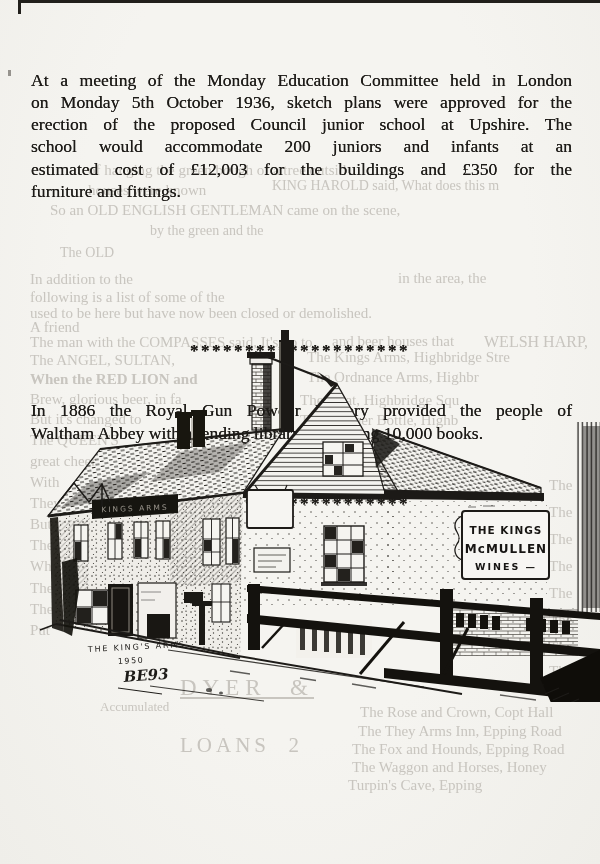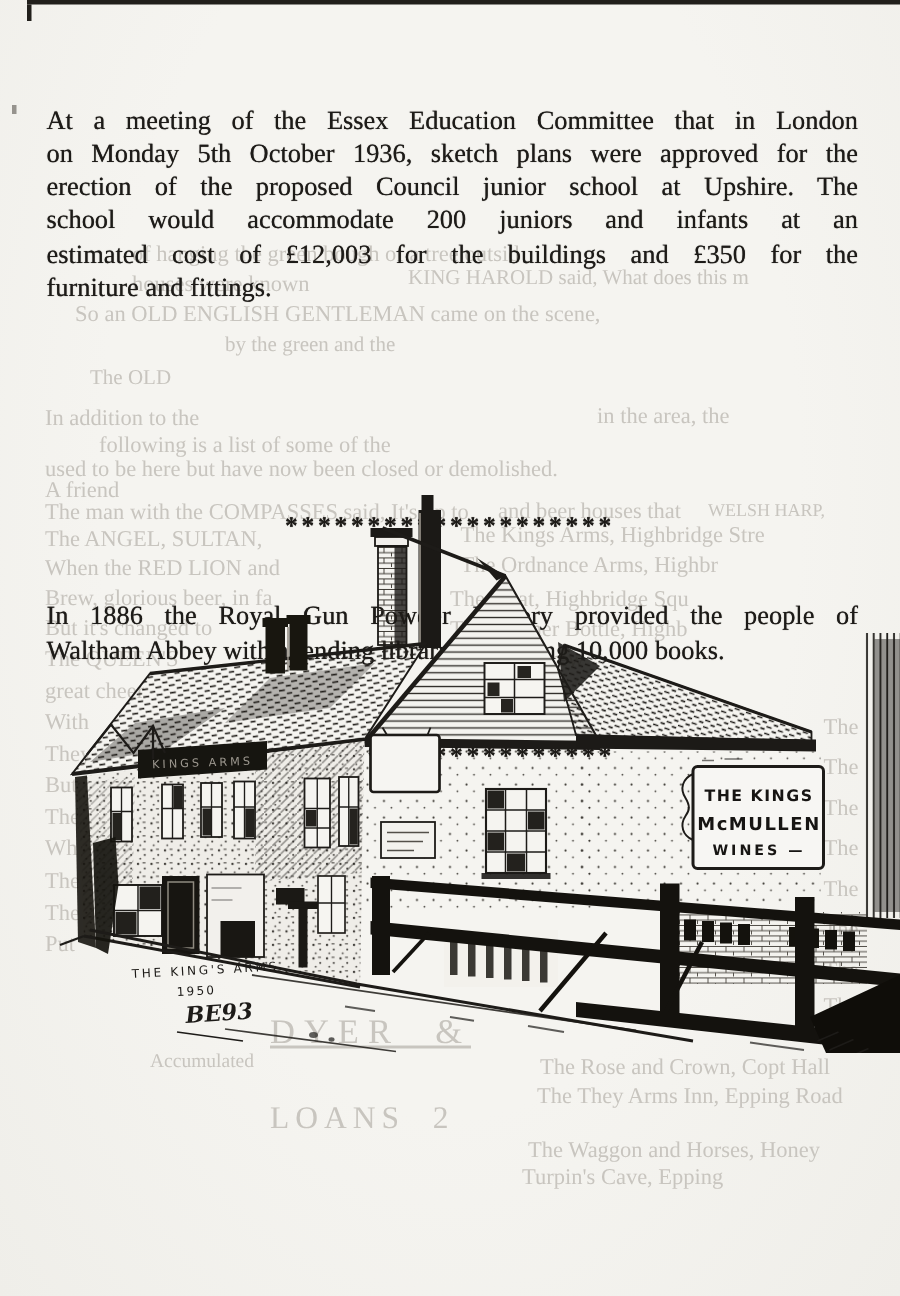--- a/index.html
+++ b/index.html
@@ -29,29 +29,29 @@
 
 <div id="bleed-layer" style="color: rgb(200, 197, 191);">
     <span class="bleed" style="left: 88px; top: 163px;">of hanging the green bough of a tree outsid</span>
     <span class="bleed" style="left: 88px; top: 183px;">houses were known</span>
     <span class="bleed" style="left: 50px; top: 203px;">So an OLD ENGLISH GENTLEMAN came on the scene,</span>
     <span class="bleed" style="left: 272px; top: 179px; font-size: 14px;">KING HAROLD said, What does this m</span>
     <span class="bleed" style="left: 150px; top: 224px; font-size: 14px;">by the green and the</span>
     <span class="bleed" style="left: 60px; top: 246px; font-size: 14px;">The OLD</span>
     <span class="bleed" style="left: 30px; top: 272px;">In addition to the</span>
     <span class="bleed" style="left: 398px; top: 271px;">in the area, the</span>
-    <span class="bleed" style="left: 30px; top: 290px; margin-left: 36px;">following is a list of some of the</span>
+    <span class="bleed" style="left: 30px; top: 290px;">following is a list of some of the</span>
     <span class="bleed" style="left: 332px; top: 289px; margin-top: 45px;">and beer houses that</span>
     <span class="bleed" style="left: 30px; top: 306px;">used to be here but have now been closed or demolished.</span>
     <span class="bleed" style="left: 30px; top: 320px;">A friend</span>
     <span class="bleed" style="left: 30px; top: 335px;">The man with the COMPASSES said, It's up to</span>
-    <span class="bleed" style="left: 472px; top: 334px; font-size: 12px;">WELSH HARP,</span>
+    <span class="bleed" style="left: 484px; top: 334px; font-size: 16px;">WELSH HARP,</span>
     <span class="bleed" style="left: 30px; top: 353px;">The ANGEL, SULTAN,</span>
     <span class="bleed" style="left: 307px; top: 350px;">The Kings Arms, Highbridge Stre</span>
-    <span class="bleed" style="left: 30px; top: 372px;">When the RED LION and</span>
+    <span class="bleed" style="left: 30px; top: 372px; font-weight: bold;">When the RED LION and</span>
     <span class="bleed" style="left: 307px; top: 370px;">The Ordnance Arms, Highbr</span>
     <span class="bleed" style="left: 30px; top: 392px;">Brew, glorious beer, in fa</span>
     <span class="bleed" style="left: 300px; top: 393px;">The Goat, Highbridge Squ</span>
     <span class="bleed" style="left: 30px; top: 412px;">But it's changed to</span>
     <span class="bleed" style="left: 300px; top: 413px;">The Leather Bottle, Highb</span>
     <span class="bleed" style="left: 30px; top: 433px;">The QUEEN'S</span>
     <span class="bleed" style="left: 300px; top: 433px;">The Two Brew</span>
     <span class="bleed" style="left: 30px; top: 454px;">great cheer</span>
     <span class="bleed" style="left: 30px; top: 475px;">With</span>
     <span class="bleed" style="left: 30px; top: 496px;">They</span>
@@ -67,30 +67,31 @@
     <span class="bleed" style="left: 549px; top: 559px;">The</span>
     <span class="bleed" style="left: 549px; top: 586px;">The</span>
     <span class="bleed" style="left: 549px; top: 613px;">The</span>
     <span class="bleed" style="left: 549px; top: 640px;">The</span>
     <span class="bleed" style="left: 549px; top: 664px;">The</span>
     <span class="bleed" style="left: 180px; top: 676px; font-size: 23px; letter-spacing: 6px; text-decoration: underline;">DYER  &amp;</span>
     <span class="bleed" style="left: 100px; top: 700px; font-size: 13px;">Accumulated</span>
     <span class="bleed" style="left: 180px; top: 735px; font-size: 21px; letter-spacing: 4px; text-align: center;">LOANS  2</span>
     <span class="bleed" style="left: 360px; top: 705px;">The Rose and Crown, Copt Hall</span>
     <span class="bleed" style="left: 358px; top: 724px;">The They Arms Inn, Epping Road</span>
+    <span class="bleed" style="left: 352px; top: 742px;">The Fox and Hounds, Epping Road</span>
     <span class="bleed" style="left: 352px; top: 760px;">The Waggon and Horses, Honey</span>
     <span class="bleed" style="left: 348px; top: 778px;">Turpin's Cave, Epping</span>
   </div>
 
 <div class="rule top-rule fg"></div>
 <div class="rule top-tick fg"></div>
 <div class="speck fg"></div>
 
 <div class="para fg" style="top:49px">
-  <div class="jl">At a meeting of the Essex Education Committee that in London</div>
+  <div class="jl">At a meeting of the Monday Education Committee held in London</div>
   <div class="jl">on Monday 5th October 1936, sketch plans were approved for the</div>
   <div class="jl">erection of the proposed Council junior school at Upshire. The</div>
   <div class="jl">school would accommodate 200 juniors and infants at an</div>
   <div class="jl">estimated cost of £12,003 for the buildings and £350 for the</div>
   <div class="jl-last">furniture and fittings.</div>
 </div>
 
 <div class="sep fg" style="top:188px">********************</div>
 
 <div class="para fg" style="top:226px">

